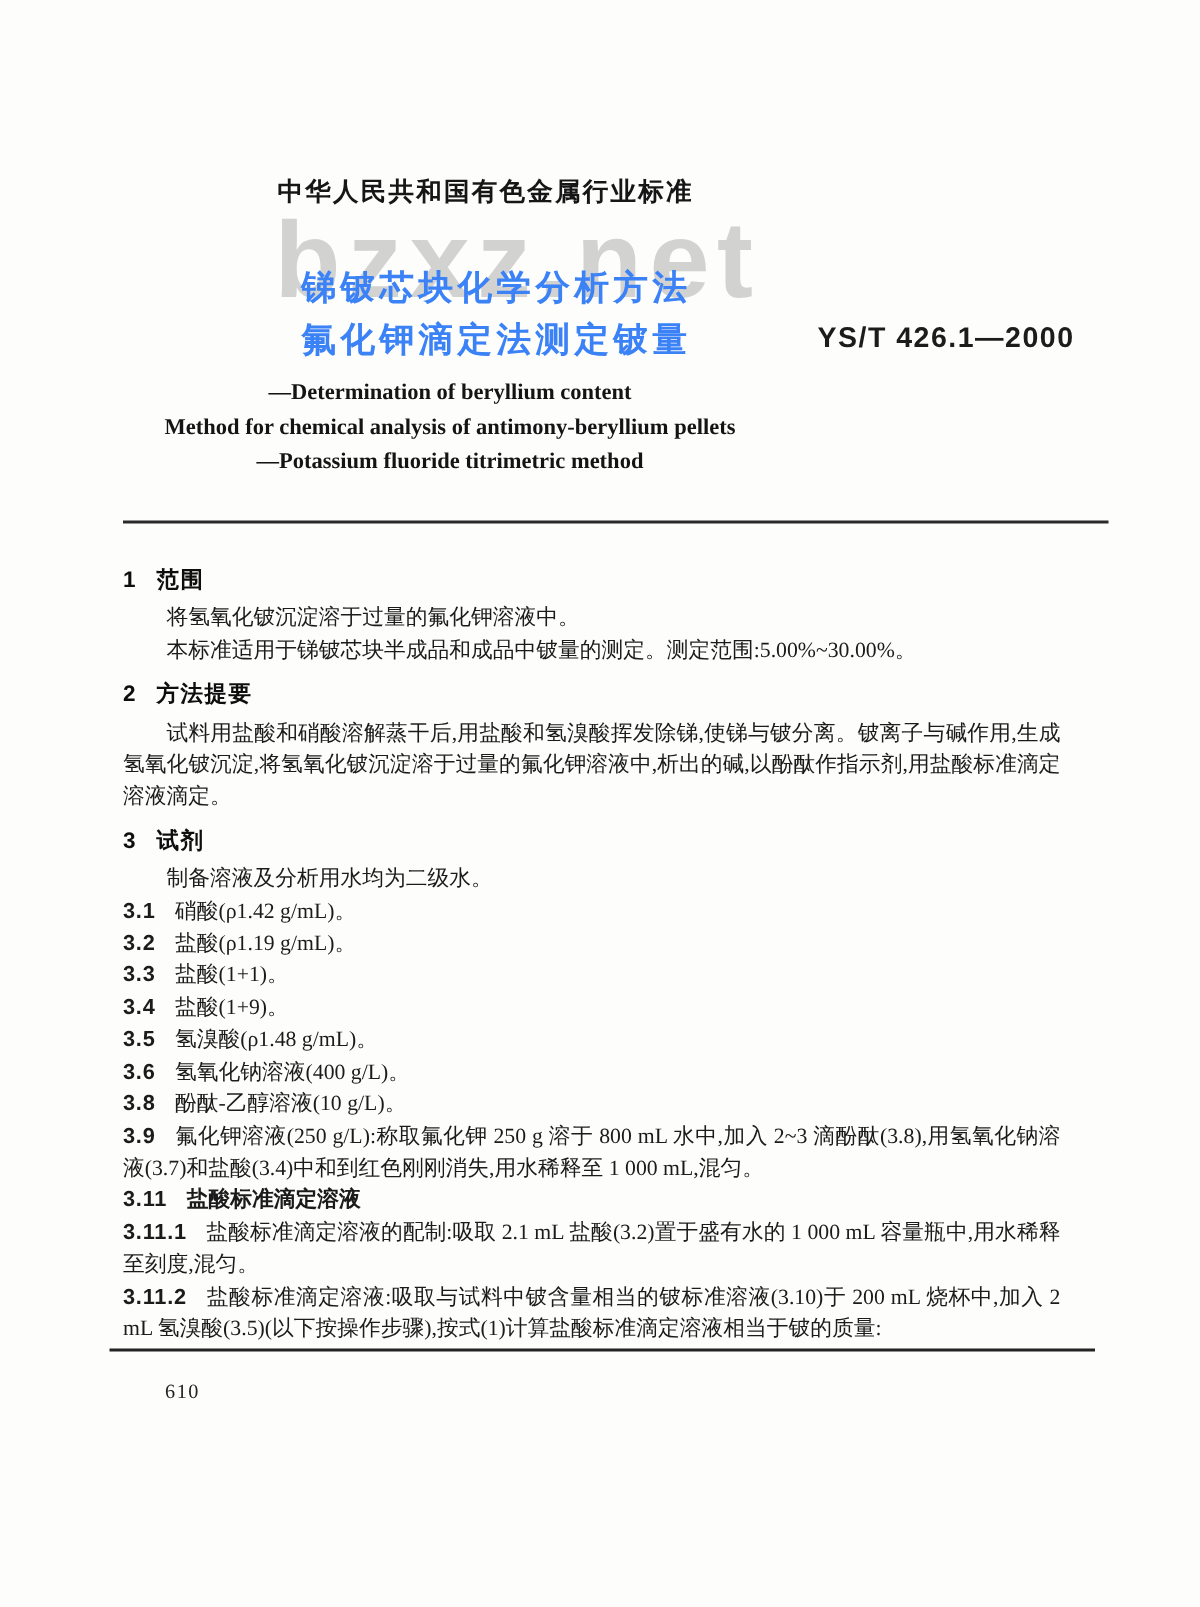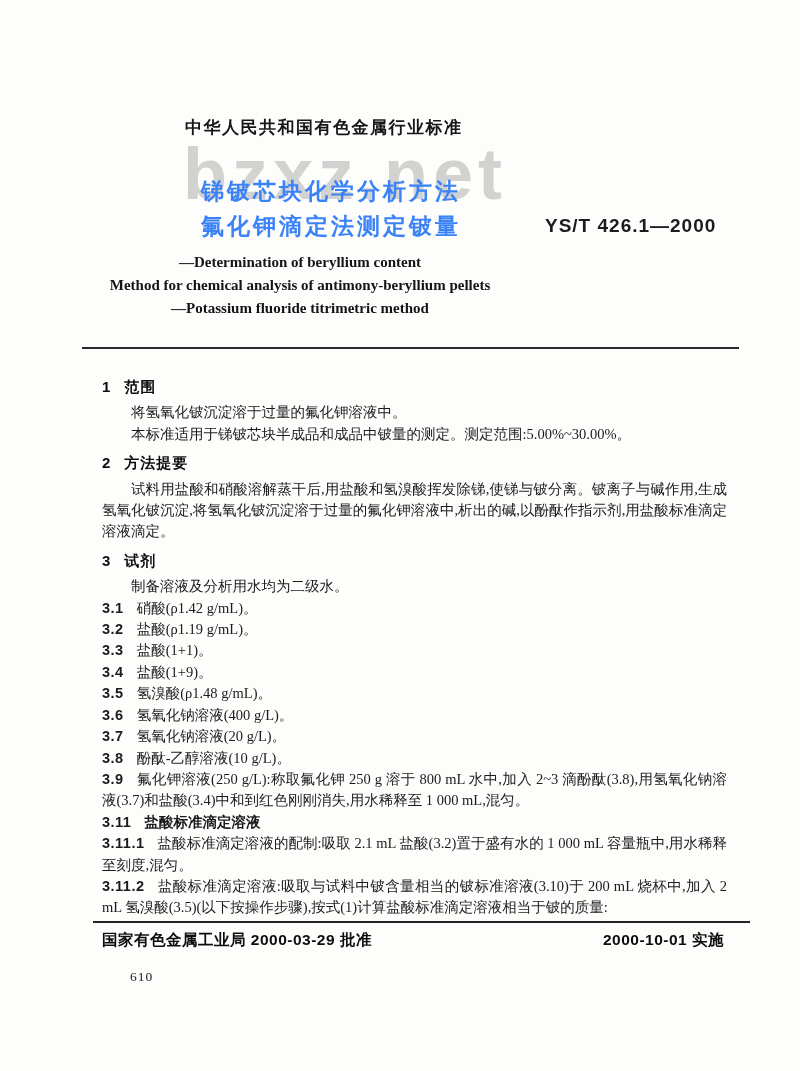--- a/index.html
+++ b/index.html
@@ -69,21 +69,21 @@
   .rule-top {
     position: absolute;
     left: 82px; top: 347px;
     width: 657px; height: 2px;
     background: #2a2a2a;
   }
 
   
   .body-col {
     position: absolute;
-    left: 102px; top: 369px;
+    left: 82px; top: 369px;
     width: 625px;
     font-size: 14.5px;
     line-height: 21.4px;
     text-align: justify;
     color: #1b1b1b;
   }
   h2.sec {
     font-size: 15px;
     font-weight: bold;
     color: #0e0e0e;
@@ -161,28 +161,23 @@
       <span class="hnum">3</span><span>试剂</span>
     </h2>
     <p class="indent">制备溶液及分析用水均为二级水。</p>
 
     <p class="clause"><span class="cnum">3.1</span><span class="ctext">硝酸(ρ1.42 g/mL)。</span></p>
     <p class="clause"><span class="cnum">3.2</span><span class="ctext">盐酸(ρ1.19 g/mL)。</span></p>
     <p class="clause"><span class="cnum">3.3</span><span class="ctext">盐酸(1+1)。</span></p>
     <p class="clause"><span class="cnum">3.4</span><span class="ctext">盐酸(1+9)。</span></p>
     <p class="clause"><span class="cnum">3.5</span><span class="ctext">氢溴酸(ρ1.48 g/mL)。</span></p>
     <p class="clause"><span class="cnum">3.6</span><span class="ctext">氢氧化钠溶液(400 g/L)。</span></p>
-    <p class="clause"><span class="cnum">3.7</span><span class="ctext">氢氧化钠溶液(20 g/L)。</span></p>
     <p class="clause"><span class="cnum">3.8</span><span class="ctext">酚酞-乙醇溶液(10 g/L)。</span></p>
     <p class="clause"><span class="cnum">3.9</span><span class="ctext">氟化钾溶液(250 g/L):称取氟化钾 250 g 溶于 800 mL 水中,加入 2~3 滴酚酞(3.8),用氢氧化钠溶液(3.7)和盐酸(3.4)中和到红色刚刚消失,用水稀释至 1 000 mL,混匀。</span></p>
     <p class="clause subhead"><span class="cnum">3.11</span><span class="ctext">盐酸标准滴定溶液</span></p>
     <p class="clause"><span class="cnum">3.11.1</span><span class="ctext">盐酸标准滴定溶液的配制:吸取 2.1 mL 盐酸(3.2)置于盛有水的 1 000 mL 容量瓶中,用水稀释至刻度,混匀。</span></p>
     <p class="clause"><span class="cnum">3.11.2</span><span class="ctext">盐酸标准滴定溶液:吸取与试料中铍含量相当的铍标准溶液(3.10)于 200 mL 烧杯中,加入 2 mL 氢溴酸(3.5)(以下按操作步骤),按式(1)计算盐酸标准滴定溶液相当于铍的质量:</span></p>
 
     <div class="rule-bottom"></div>
-    <div class="footer-row">
-      <span>国家有色金属工业局 2000-03-29 批准</span>
-      <span>2000-10-01 实施</span>
-    </div>
     <div class="page-number">610</div>
   </div>
 
 </div>
 
 </body></html>

